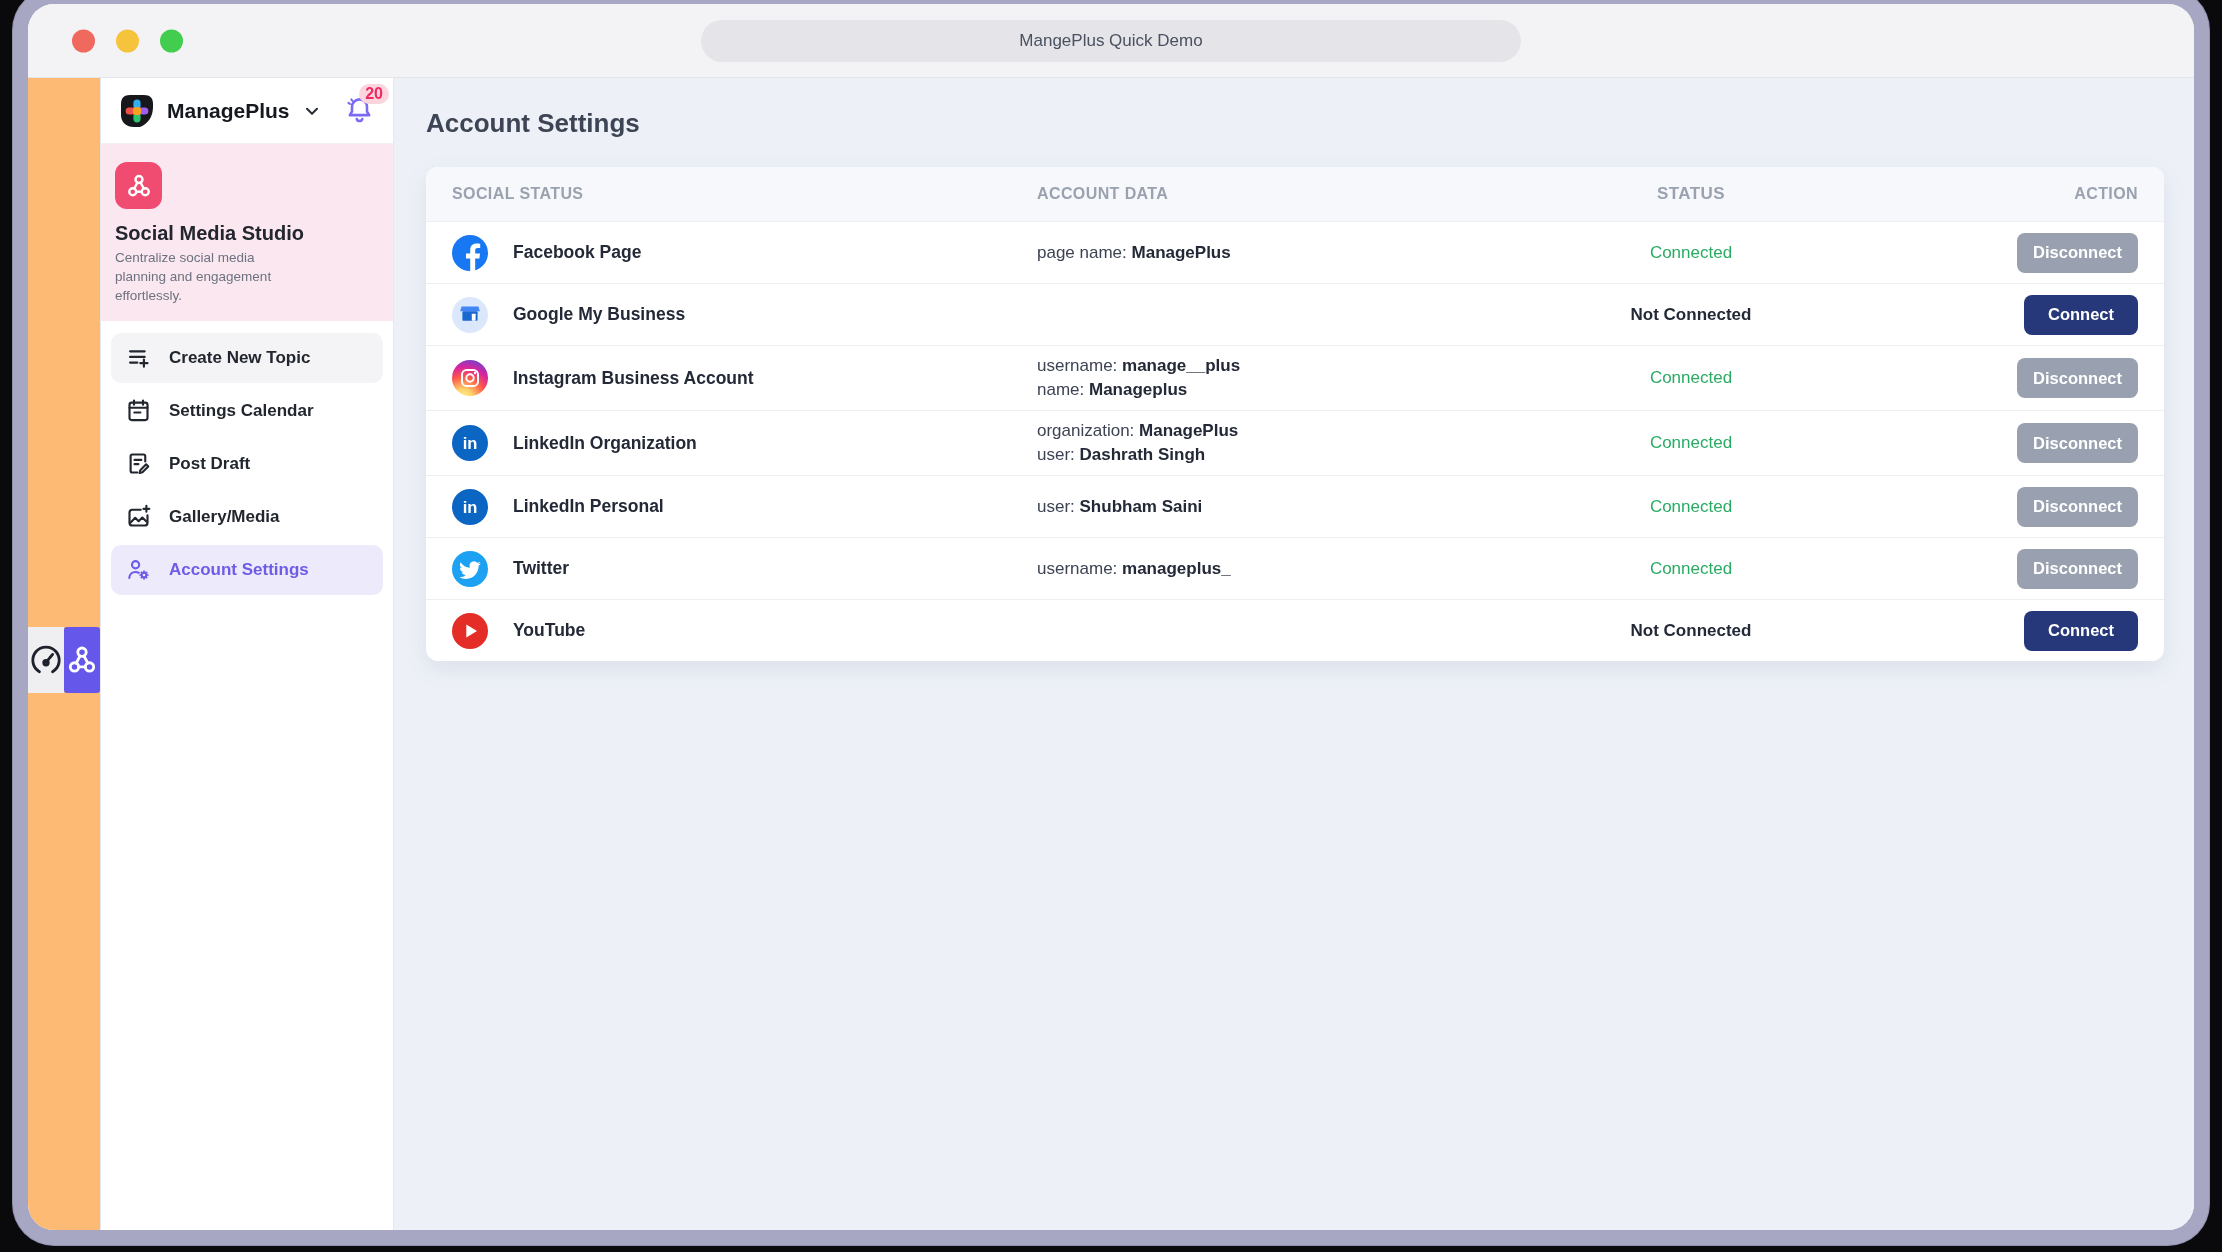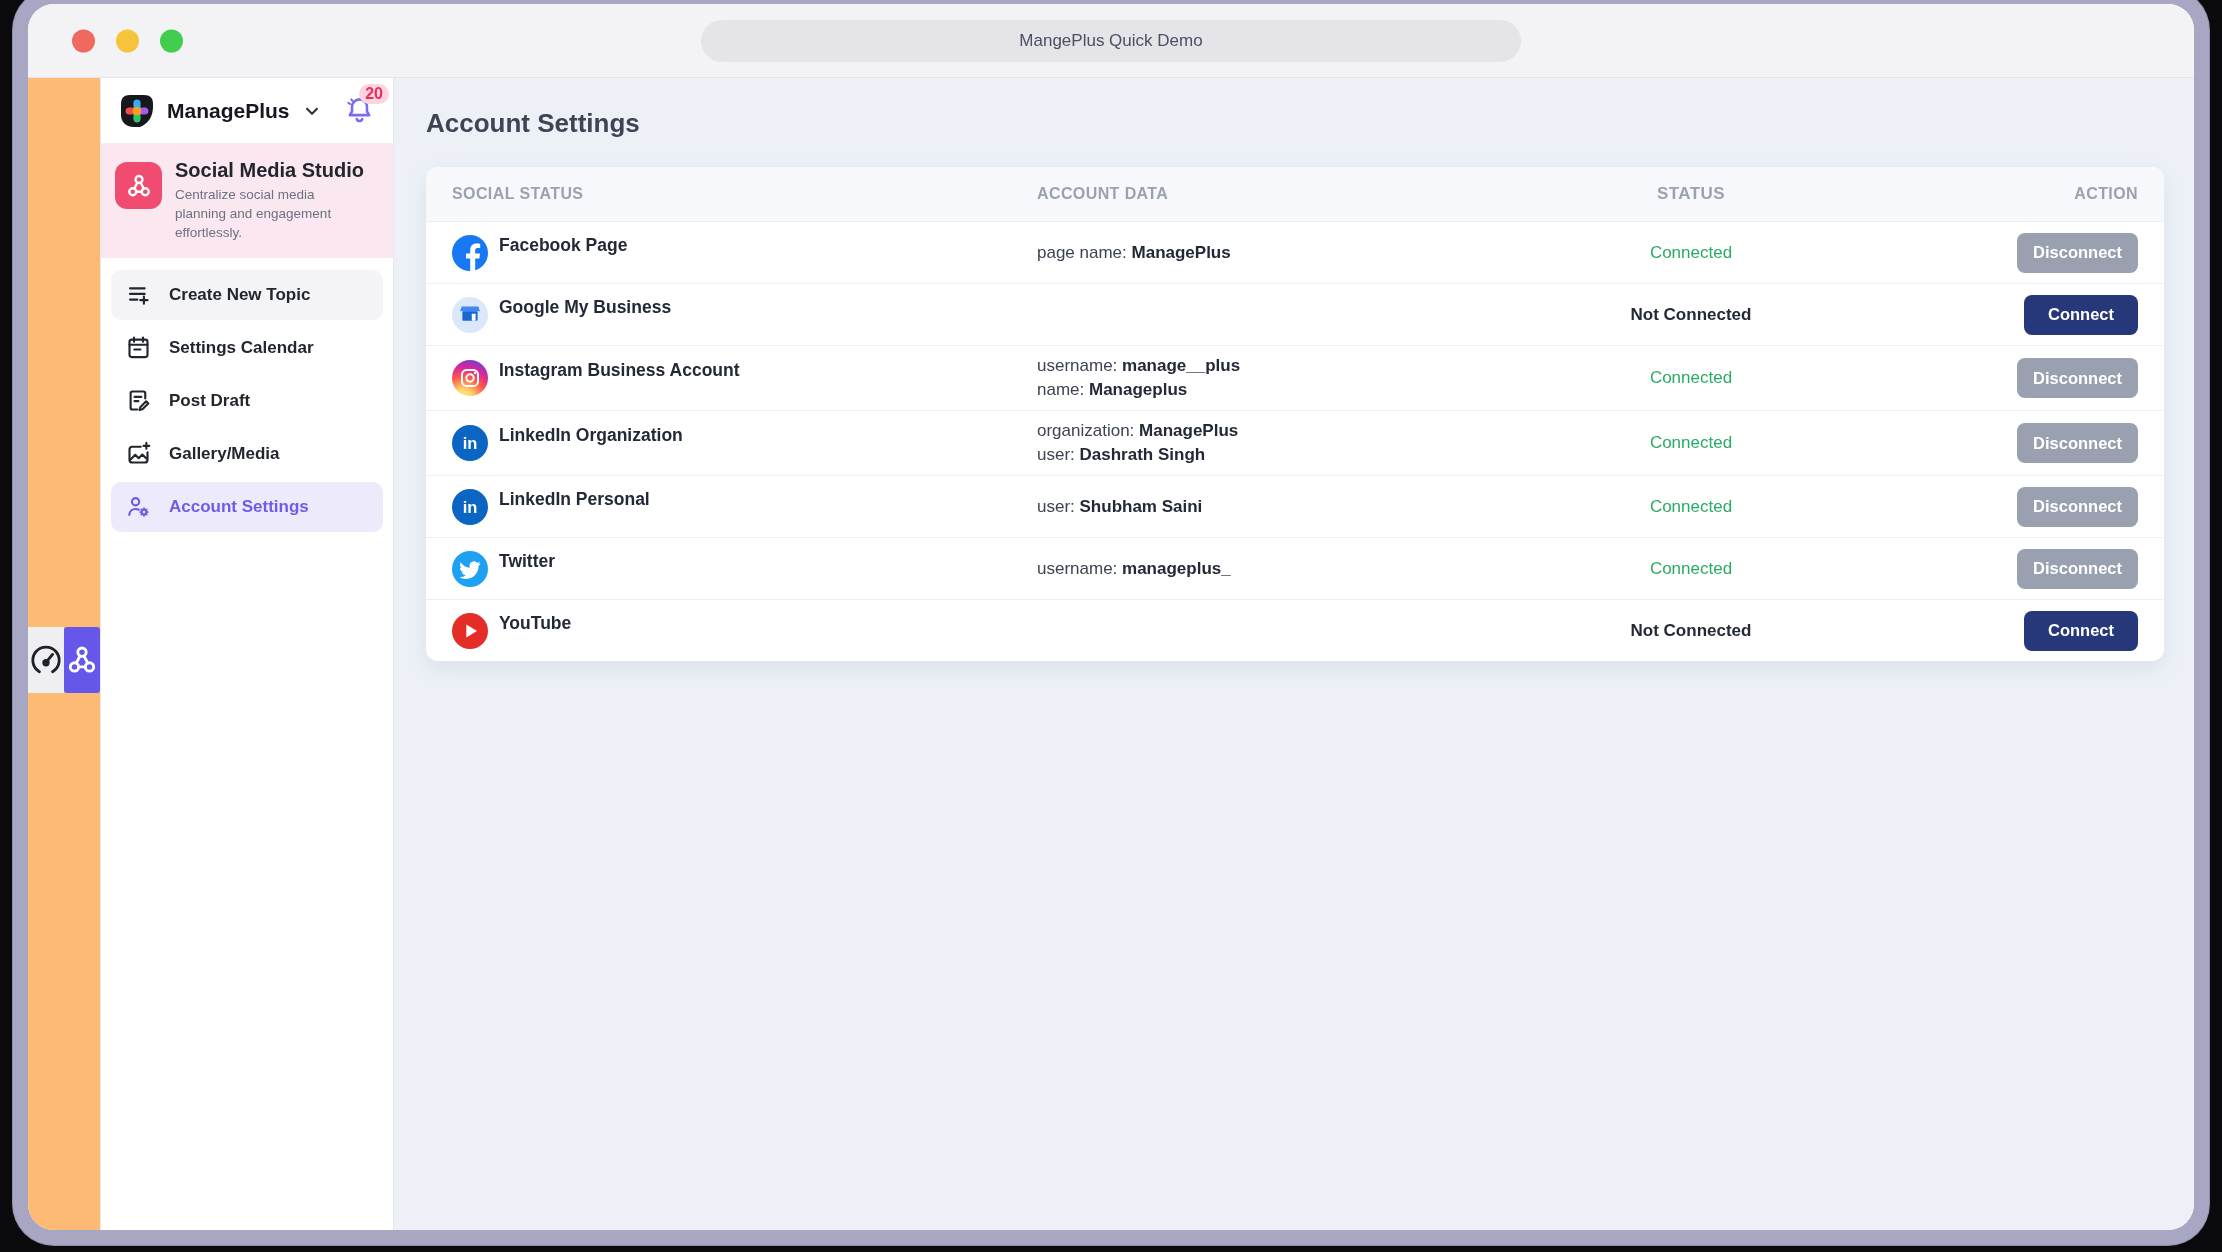--- a/index.html
+++ b/index.html
@@ -41,21 +41,21 @@
   .ws-logo{width:40px;height:40px;}
   .ws-logo svg{width:100%;height:100%;}
   .ws-name{font-size:21px;font-weight:bold;color:#15181f;}
   .ws-caret{width:20px;height:20px;color:#2a2e38;display:flex;margin-left:2px;}
   .ws-caret svg{width:20px;height:20px;}
   .bell-wrap{margin-left:auto;position:relative;cursor:pointer;}
   .bell-wrap svg{width:31px;height:31px;color:#7b6bf2;}
   .bell-badge{position:absolute;top:-11px;right:-14px;background:#fbd4de;color:#f02a5e;font-size:16px;font-weight:bold;
     padding:2px 6px;border-radius:12px;line-height:1;}
 
-  .studio-card{background:#fbe7ef;padding:15px 14px;display:flex;gap:13px;align-items:flex-start;cursor:pointer;}
+  .studio-card{background:#fbe7ef;padding:15px 14px;display:flex;gap:13px;align-items:flex-start;cursor:pointer;flex-direction:column;}
   .studio-icon{width:47px;height:47px;flex:0 0 47px;border-radius:12px;background:#f04b71;color:#fff;display:flex;align-items:center;justify-content:center;margin-top:3px;}
   .studio-icon svg{width:30px;height:30px;}
   .studio-title{font-size:20px;font-weight:600;color:#22262e;}
   .studio-sub{font-size:13.5px;color:#6c7280;line-height:1.4;margin-top:4px;max-width:190px;}
 
   .menu{padding:12px 10px;display:flex;flex-direction:column;gap:3px;}
   .menu-item{height:50px;border-radius:10px;display:flex;align-items:center;gap:17px;padding:0 14px;
     font-size:17px;font-weight:600;color:#22262e;cursor:pointer;text-align:center;}
   .menu-item svg{width:27px;height:27px;flex:0 0 27px;}
   .menu-item.highlight{background:#f4f4f6;}
@@ -64,21 +64,21 @@
   
   .main{flex:1;background:#edf1f7;padding:22px 30px 0 32px;min-width:0;}
   .page-title{font-size:26px;font-weight:bold;color:#3d4454;margin:8px 0 0 0;}
   .card{margin-top:28px;background:#fff;border-radius:12px;overflow:hidden;
     box-shadow:0 8px 22px rgba(70,90,130,0.10);}
   .trow{display:grid;grid-template-columns:585px 1fr 470px 212px;align-items:center;padding:0 26px;}
   .thead{height:54px;background:#f7f8fb;color:#9aa2b0;font-size:16px;font-weight:600;letter-spacing:0.4px;}
   .thead .c-status{text-align:center;}
   .thead .c-action{text-align:right;}
   .row{border-top:1px solid #edf0f3;min-height:62px;padding-top:10px;padding-bottom:10px;}
-  .c-platform{display:flex;align-items:flex-start;gap:11px;}
+  .c-platform{display:flex;align-items:center;gap:25px;}
   .sicon{width:36px;height:36px;flex:0 0 36px;display:flex;}
   .sicon svg{width:36px;height:36px;}
   .pname{font-size:17.5px;font-weight:bold;color:#232936;}
   .c-data{display:flex;flex-direction:column;gap:4px;}
   .dline{font-size:17px;color:#3c4353;}
   .dline b{color:#232936;}
   .c-status{text-align:center;font-size:17px;}
   .status.connected{color:#2aab64;}
   .status.not_connected{color:#232936;font-weight:bold;}
   .c-action{display:flex;justify-content:flex-end;}

